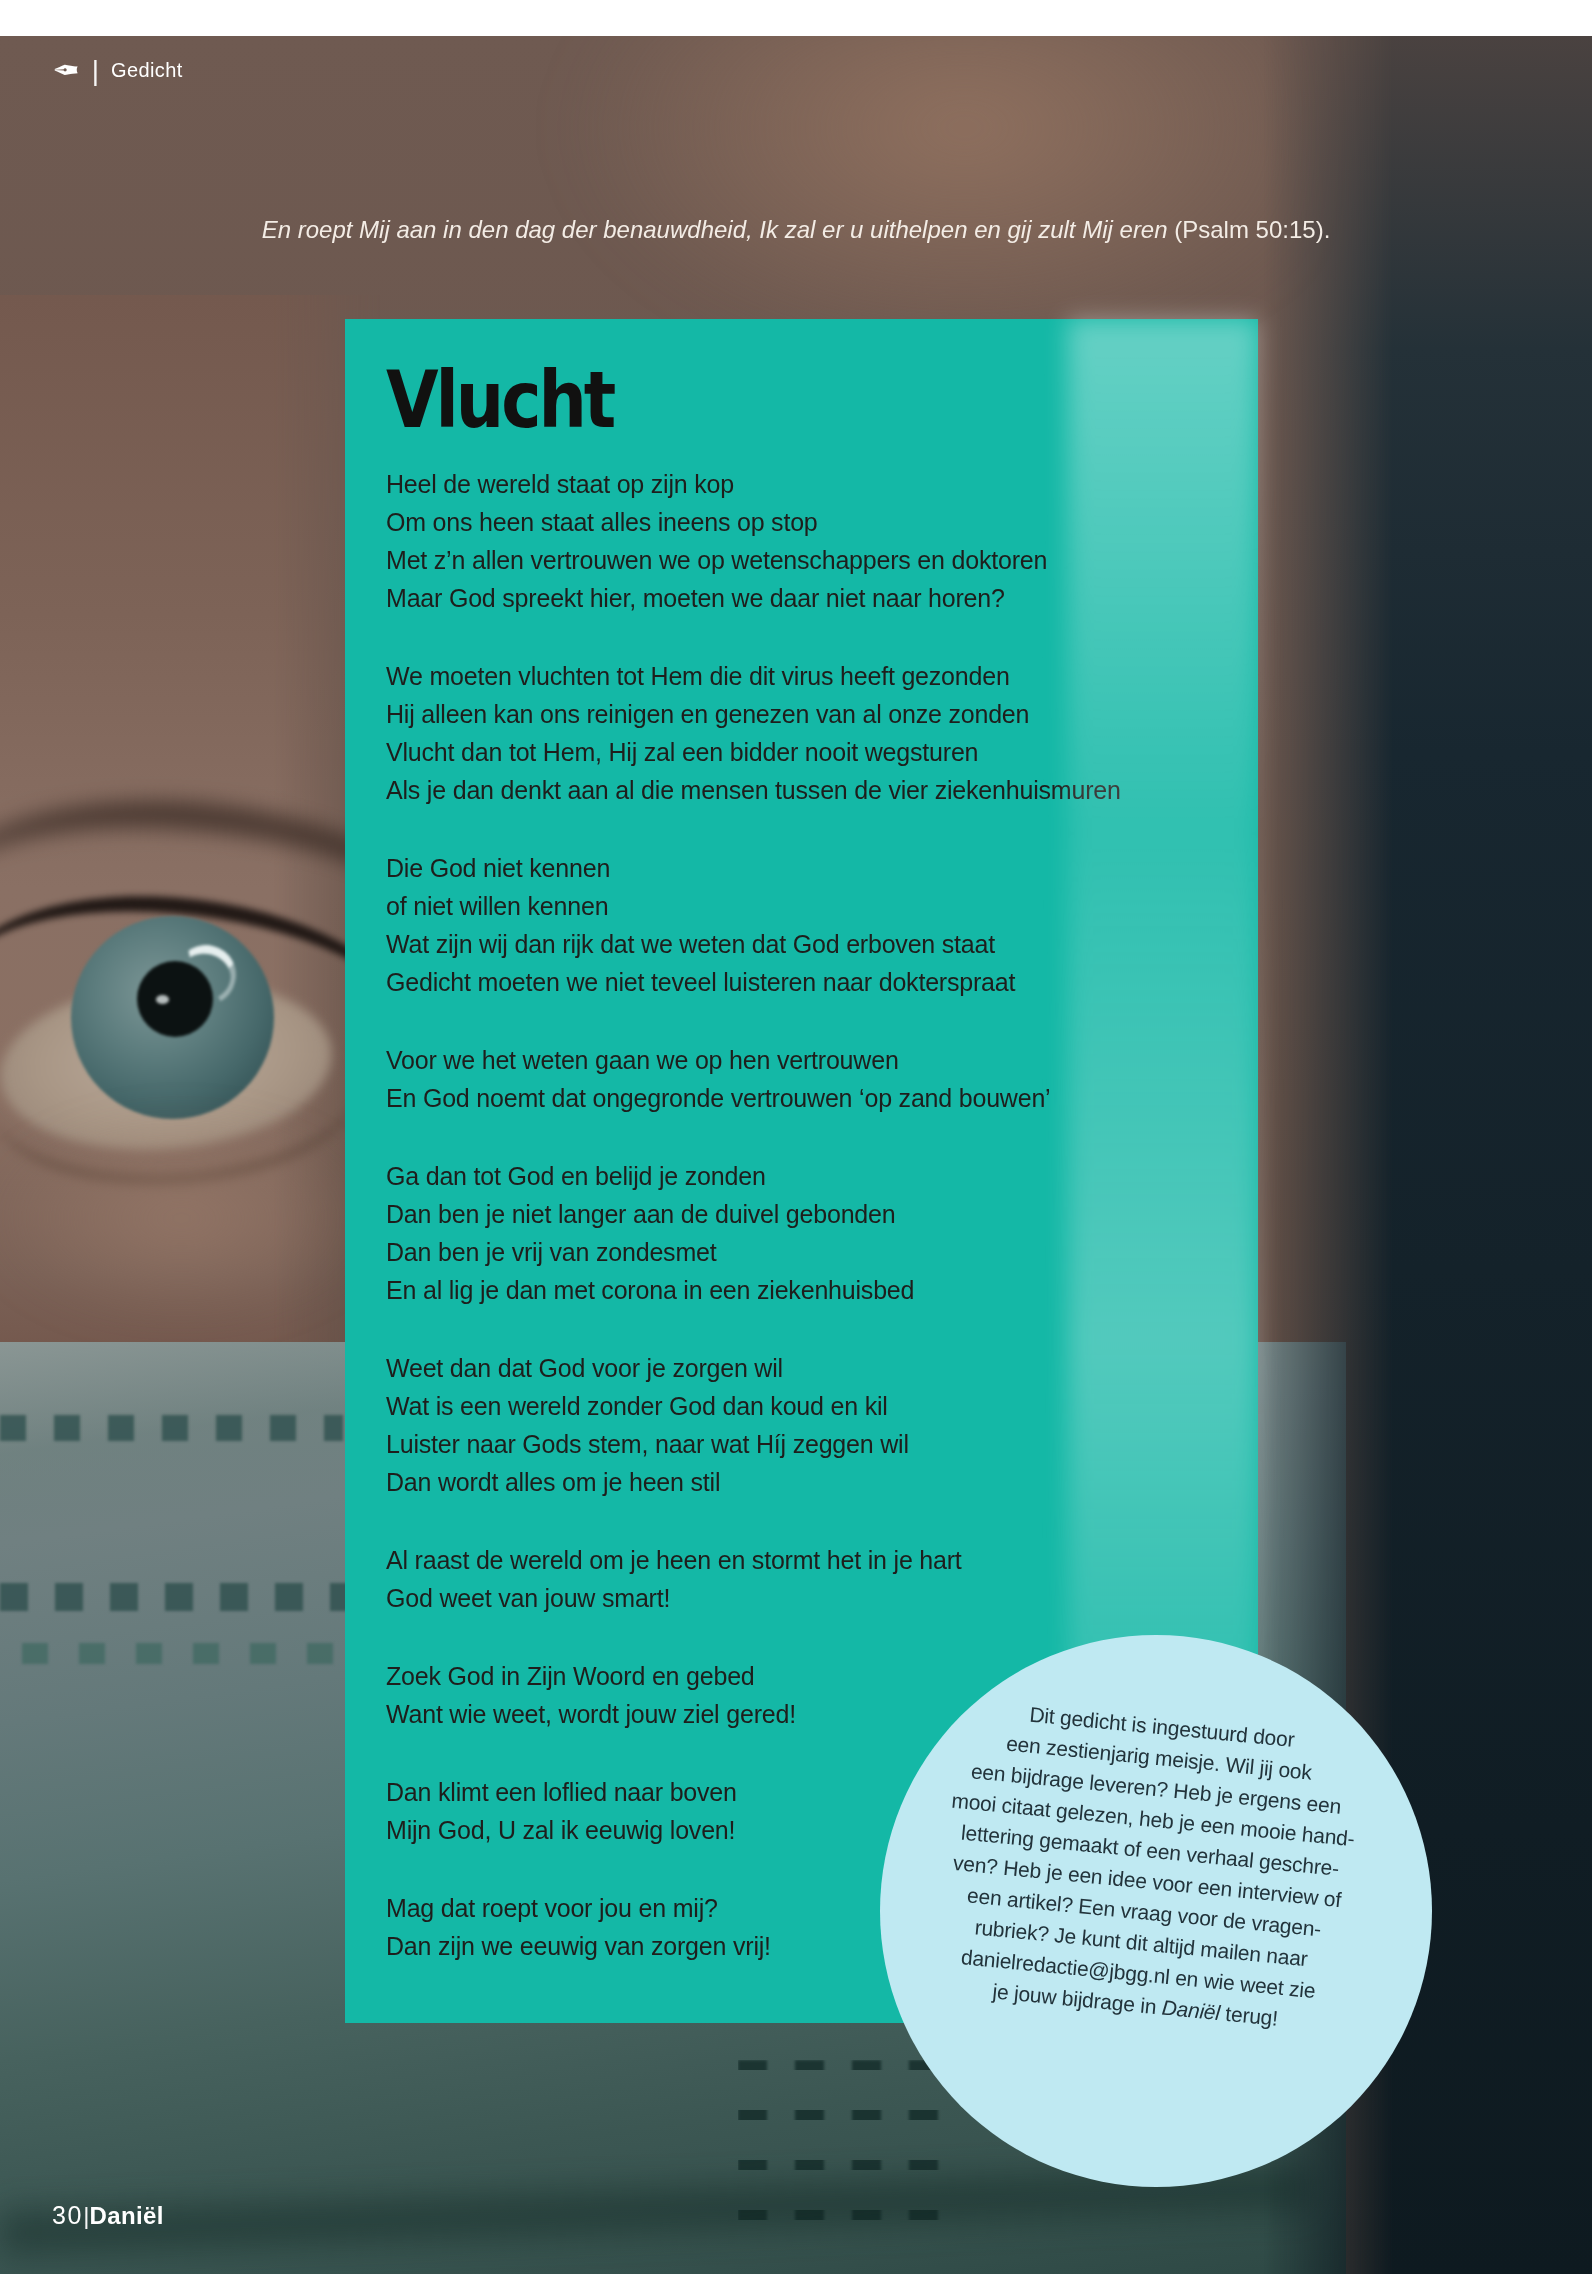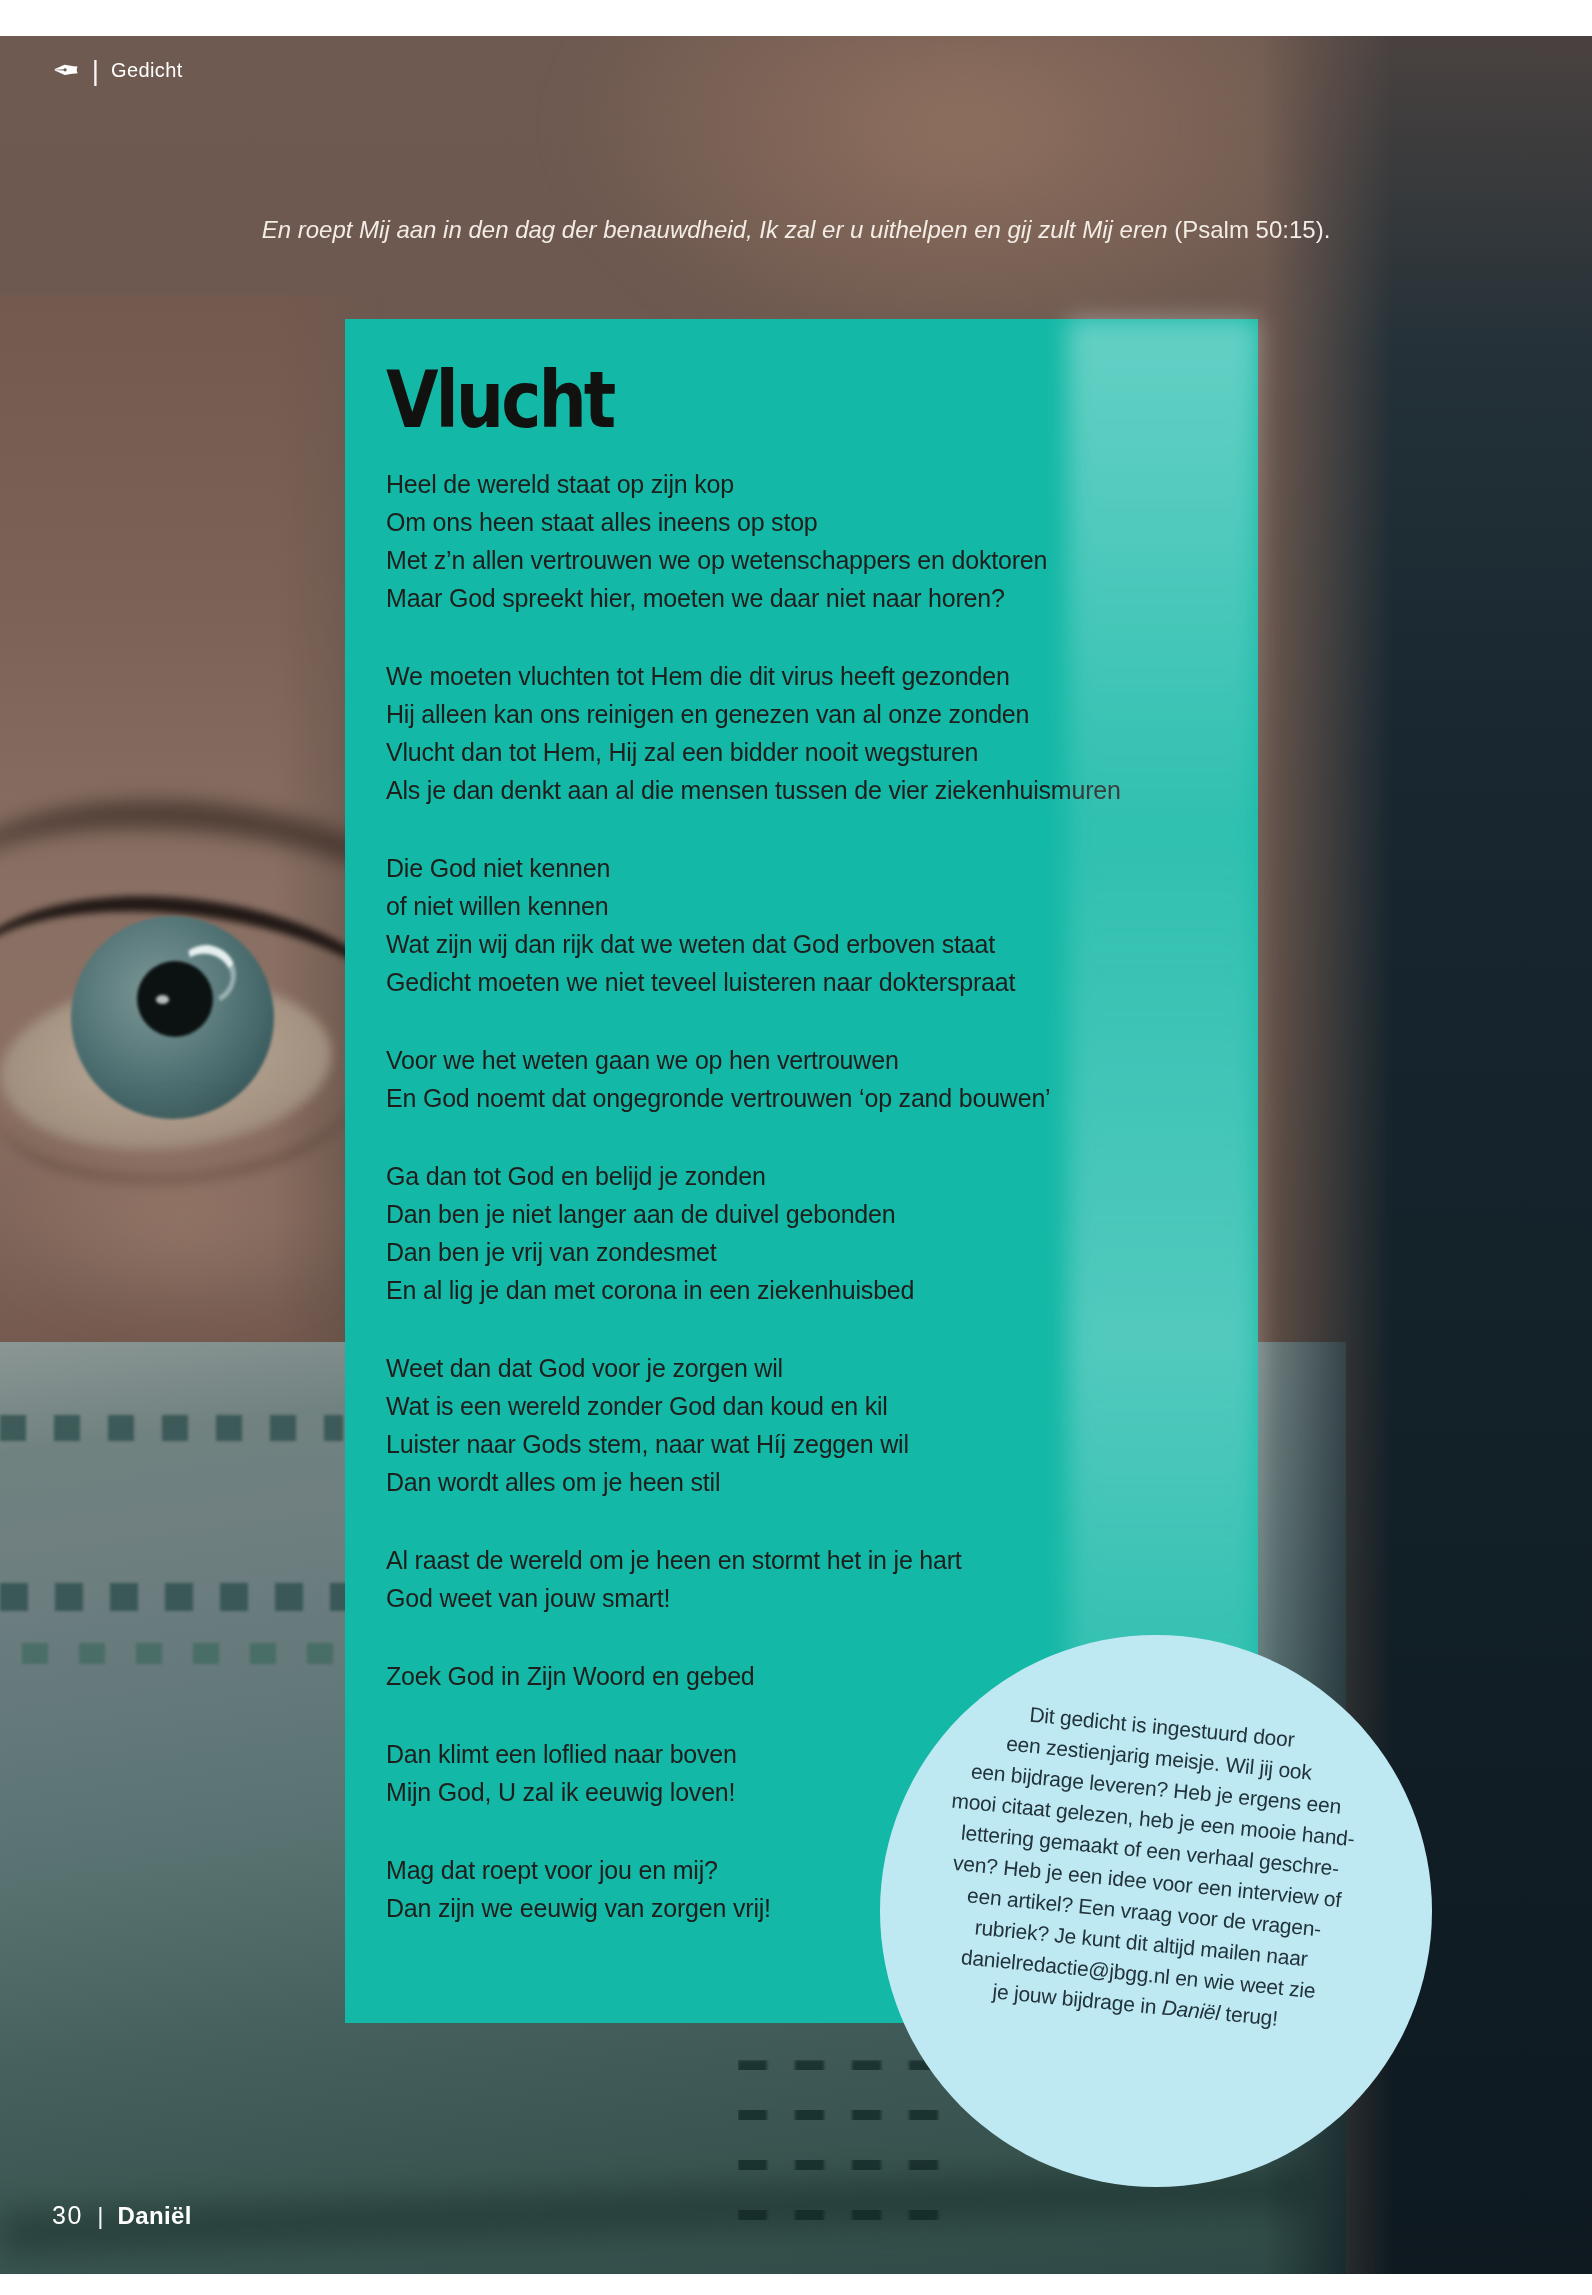--- a/index.html
+++ b/index.html
@@ -137,21 +137,21 @@
   }
   .note-text {
     padding:76px 48px 0 48px; transform:rotate(5.5deg); transform-origin:50% 40%;
     text-align:center; color:#22333b;
   }
   .note-text p { font-size:21px; line-height:31px; letter-spacing:-0.2px; }
   .note-text em { font-style:italic; }
 
   .page-footer {
     position:absolute; left:52px; top:2201px; z-index:6;
-    display:flex; align-items:center; gap:14px; color:#ffffff;
+    display:flex; align-items:center; color:#ffffff;
   }
   .page-number { font-size:25px; font-weight:400; letter-spacing:1.7px; }
   .footer-divider { font-size:24px; font-weight:300; opacity:.95; }
   .magazine-name { font-size:24px; font-weight:bold; letter-spacing:0.4px; }
 
   .strip-bottom { position:absolute; left:0; bottom:0; width:1592px; height:21px; background:#ffffff; z-index:20; }
 </style>
 </head>
 <body>
 
@@ -225,20 +225,21 @@
       <p>Wat is een wereld zonder God dan koud en kil</p>
       <p>Luister naar Gods stem, naar wat Híj zeggen wil</p>
       <p>Dan wordt alles om je heen stil</p>
     </div>
     <div class="stanza">
       <p>Al raast de wereld om je heen en stormt het in je hart</p>
       <p>God weet van jouw smart!</p>
     </div>
     <div class="stanza">
       <p>Zoek God in Zijn Woord en gebed</p>
+      <p>Want wie weet, wordt jouw ziel gered!</p>
     </div>
     <div class="stanza">
       <p>Dan klimt een loflied naar boven</p>
       <p>Mijn God, U zal ik eeuwig loven!</p>
     </div>
     <div class="stanza">
       <p>Mag dat roept voor jou en mij?</p>
       <p>Dan zijn we eeuwig van zorgen vrij!</p>
     </div>
   </div>

